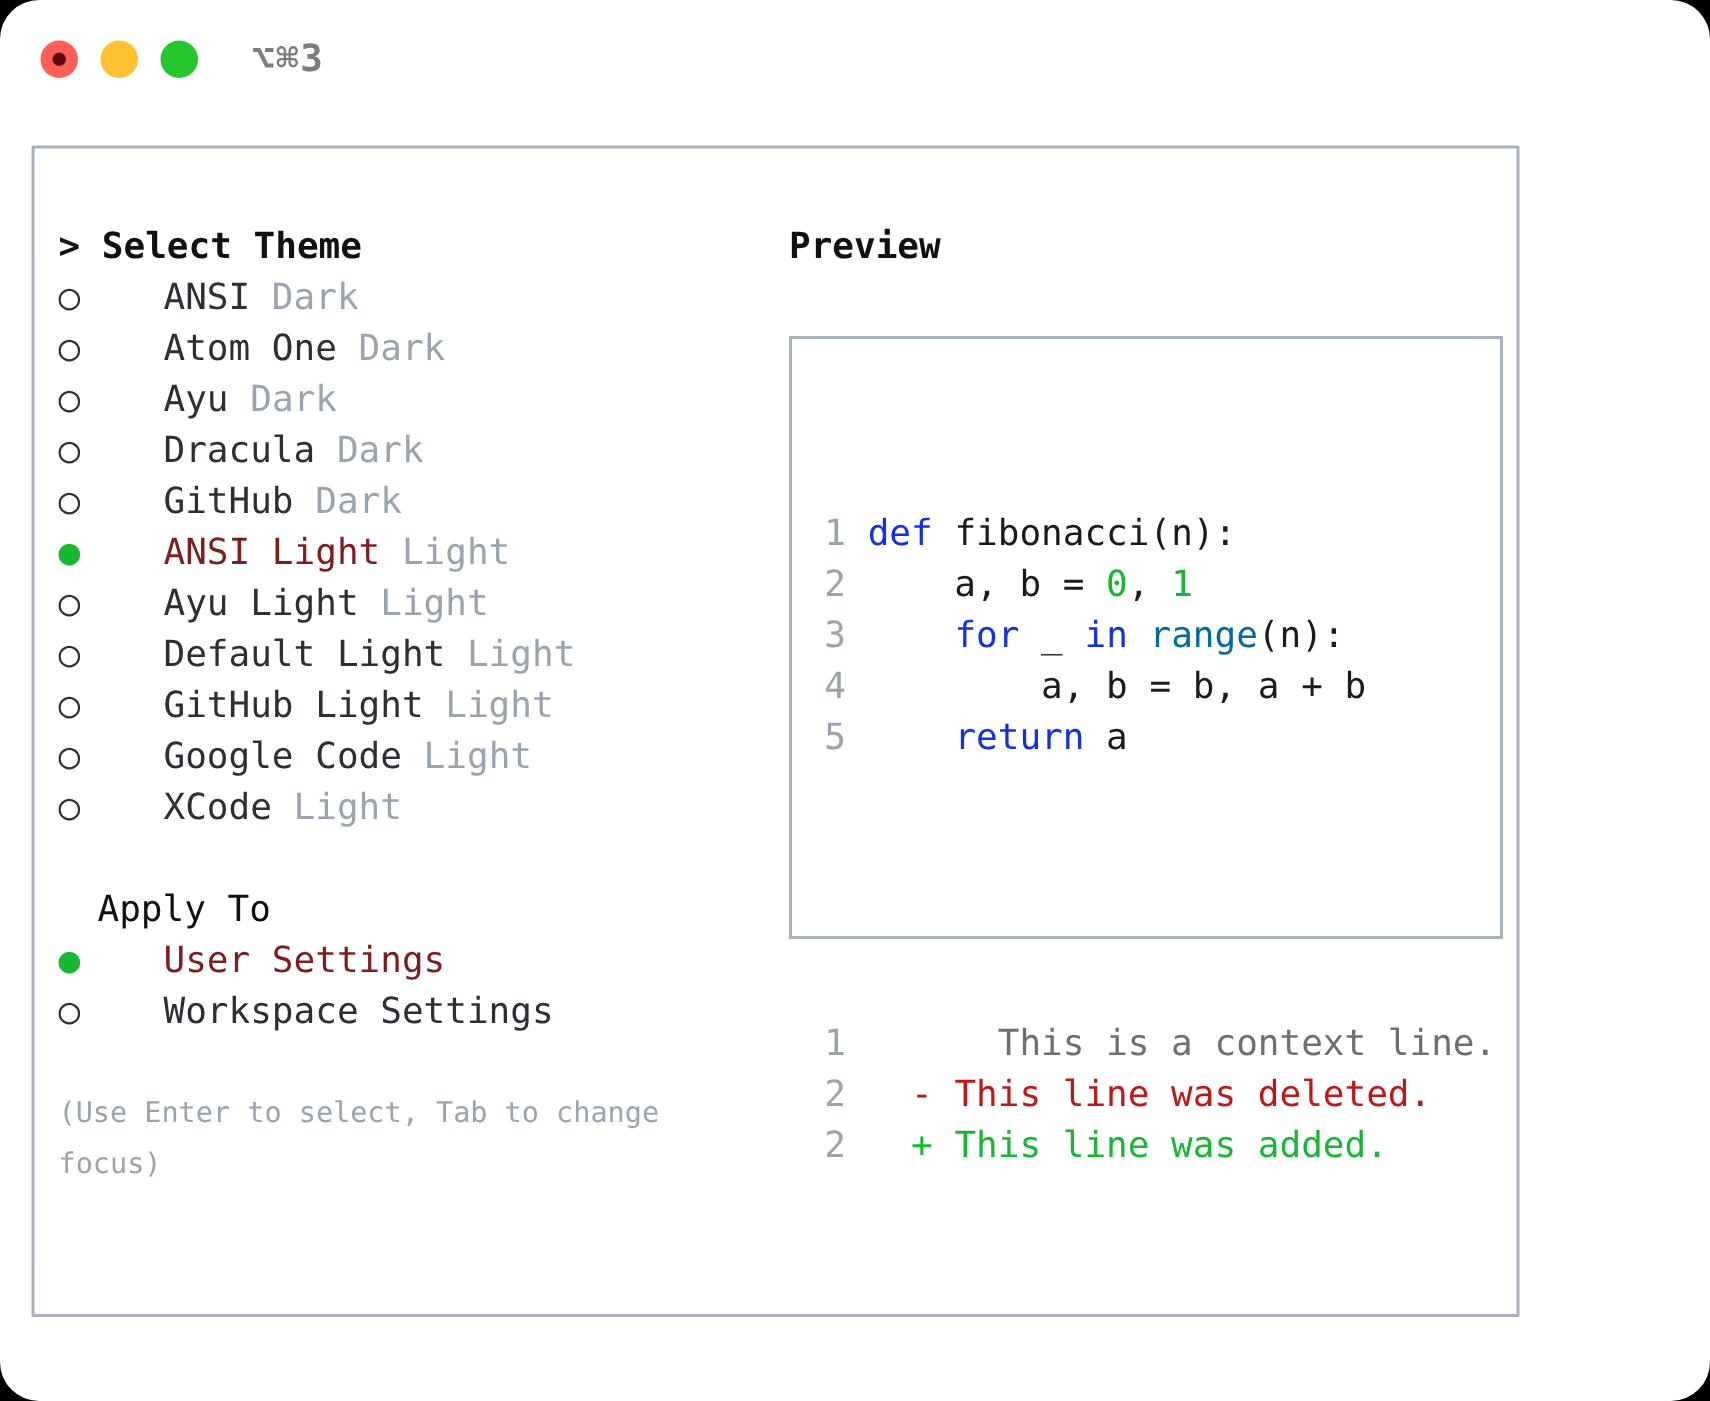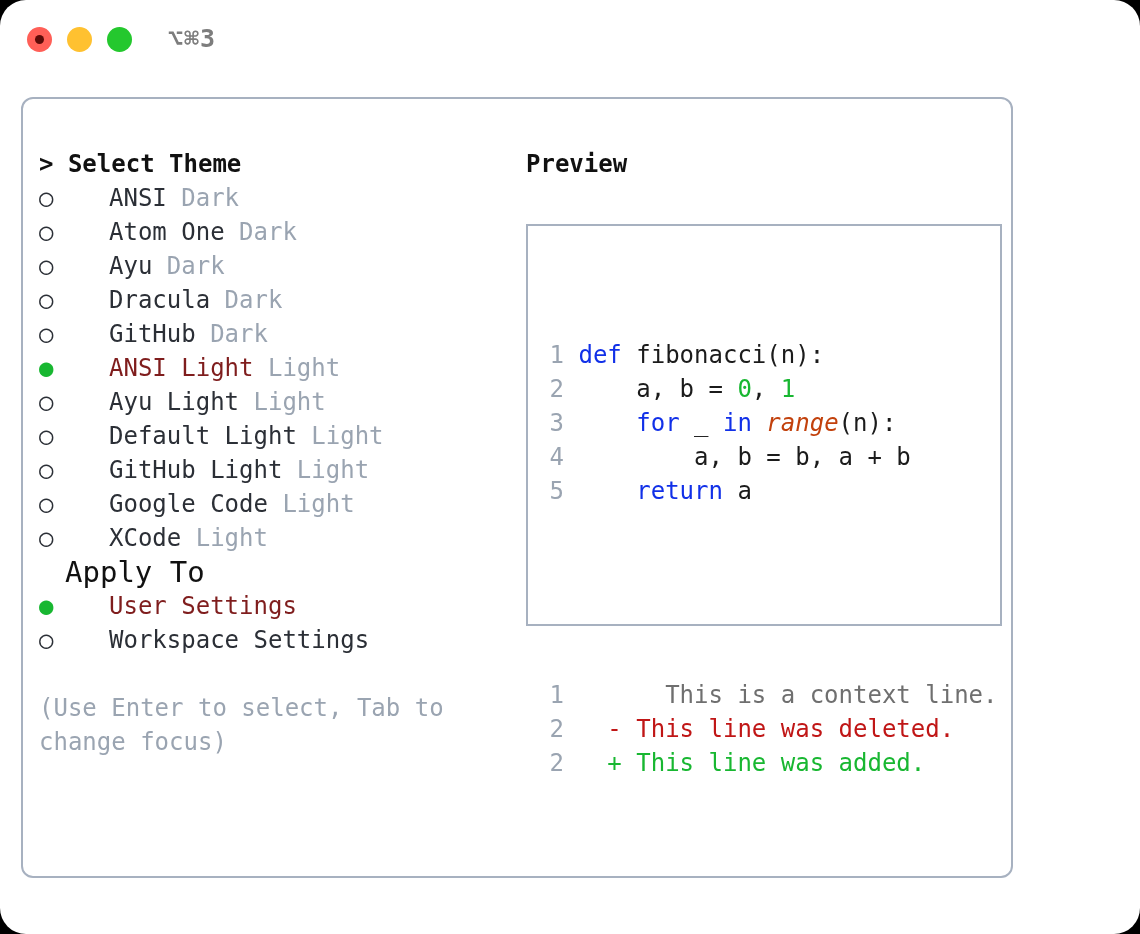--- a/index.html
+++ b/index.html
@@ -60,21 +60,21 @@
   }
 
   
   #panel {
     position: absolute;
     left: 21px;
     top: 97px;
     width: 992px;
     height: 781px;
     border: 2px solid #a7b1c0;
-    border-radius: 12px;
+    border-radius: 1px;
     box-sizing: border-box;
     background: #ffffff;
   }
 
   
   #left-col {
     position: absolute;
     left: 16px;
     top: 48px;
     width: 440px;
@@ -99,29 +99,30 @@
     width: 26px;
     color: #2b2f36;
   }
   .marker.sel { color: #18b731; }
   .opt-row.sel .name { color: #7f1d1d; }
   .name { color: #2b2f36; margin-left: 44px; }
   .variant { color: #9aa4b1; }
   .plain-label { color: #111111; }
 
   #apply-head {
+    margin-top: 34px;
     height: 34px;
     line-height: 34px;
-    font-size: 29px;
+    font-size: 24px;
     white-space: pre;
     color: #111111;
   }
   #hint {
     margin-top: 34px;
-    font-size: 24px;
+    font-size: 19px;
     color: #9aa4b1;
     line-height: 34px;
     width: 412px;
   }
 
   
   #right-col {
     position: absolute;
     left: 479px;
     top: 48px;
@@ -146,21 +147,21 @@
     white-space: pre;
   }
   .code-line { white-space: pre; height: 34px; }
   .lno {
     display: inline-block;
     width: 24px;
     text-align: right;
     color: #9aa4b1;
   }
   .kw   { color: #1130e8; }
-  .bi   { color: #c2410c; font-style: italic; }
+  .bi   { color: #0369a1; }
   .num  { color: #18b731; }
   .txt  { color: #1b1b1b; }
   .ctx  { color: #6f6f6f; }
   .del  { color: #c01616; }
   .add  { color: #18b731; }
   .spacer { height: 34px; }
 </style>
 </head>
 <body>
 

